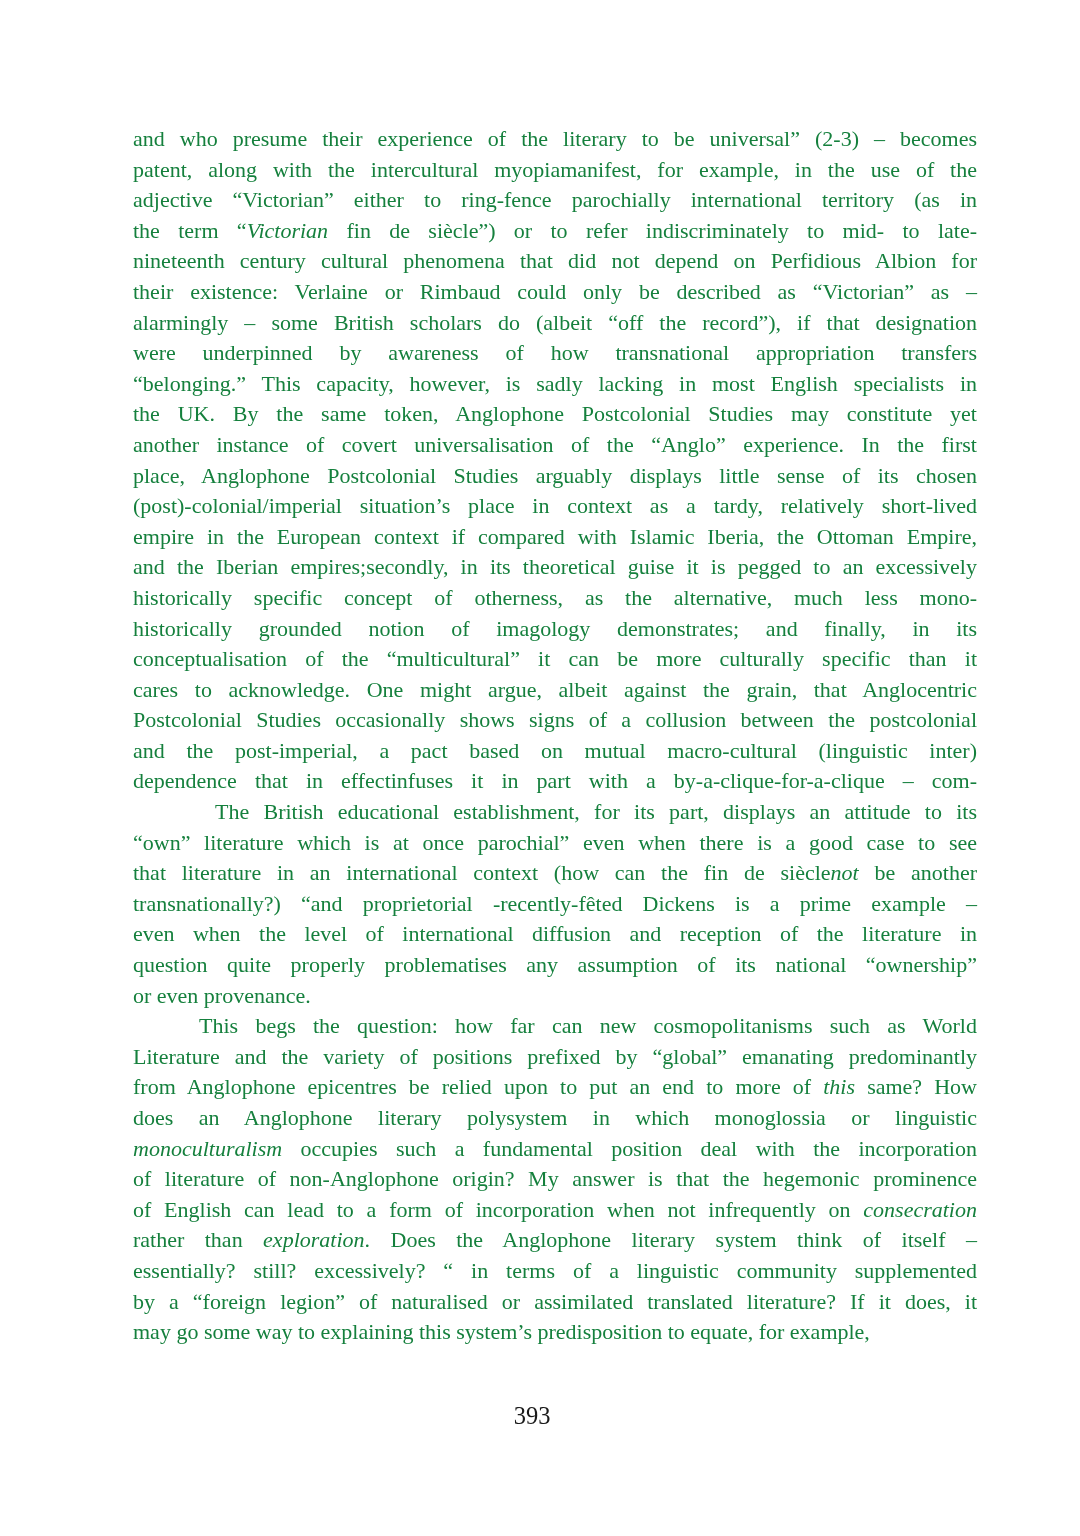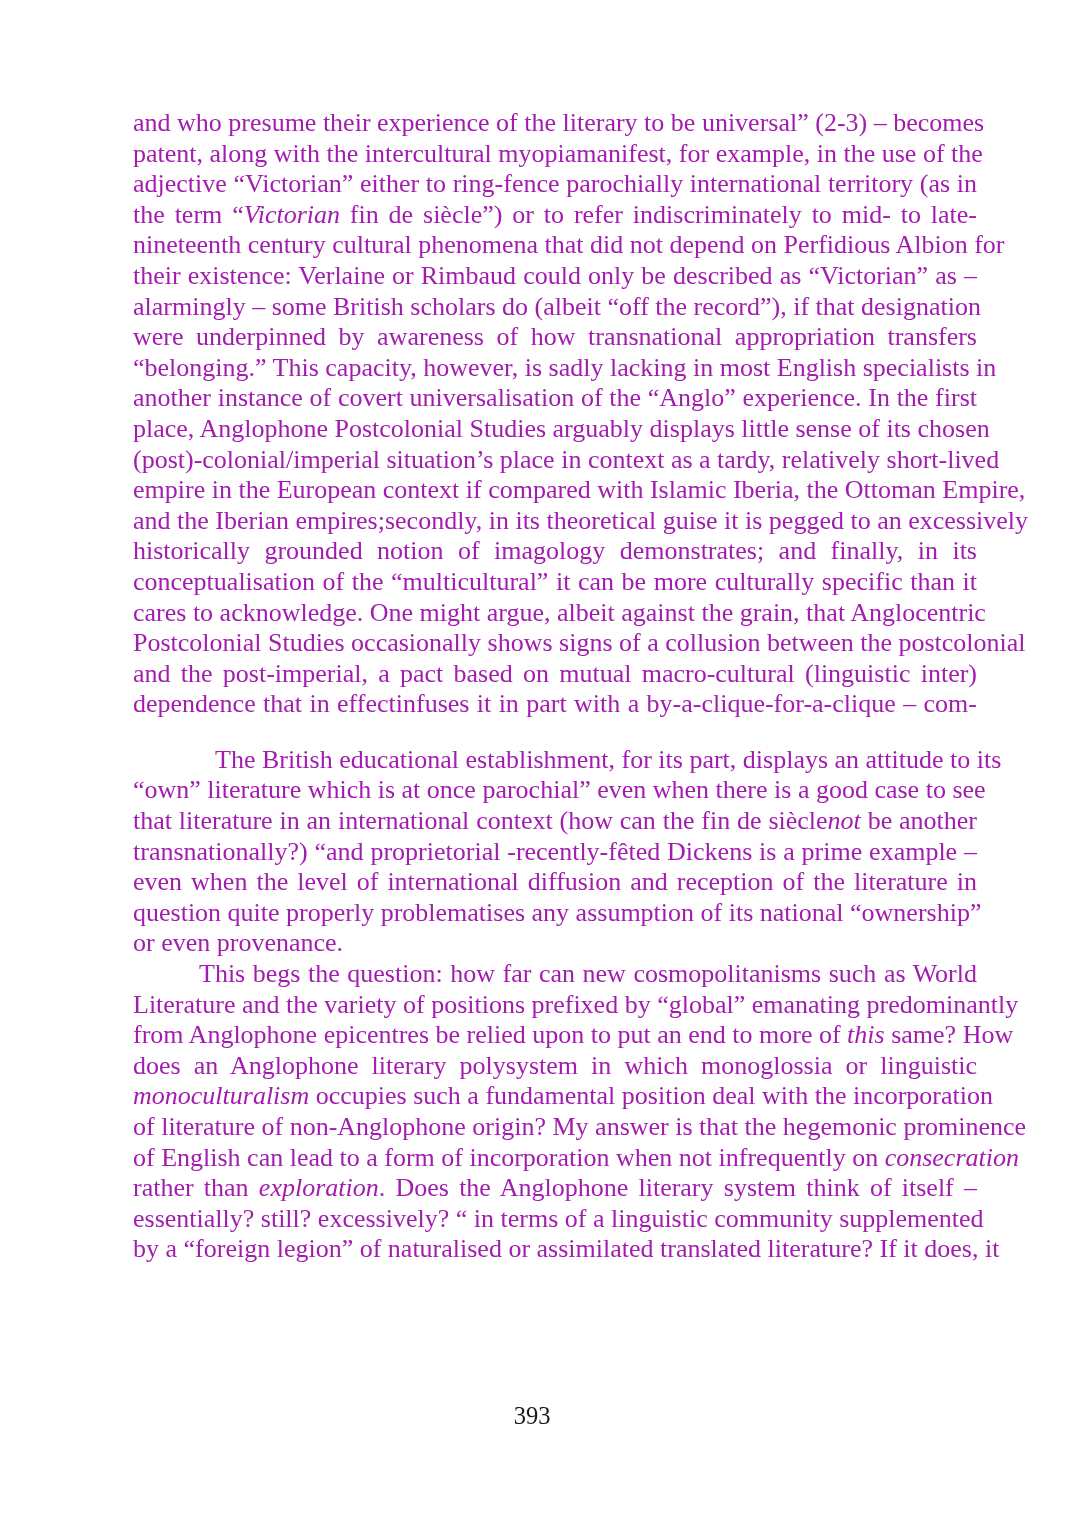--- a/index.html
+++ b/index.html
@@ -1,35 +1,35 @@
 <!DOCTYPE html>
 <html><head>
 <meta charset="utf-8">
 <style>
   html, body { margin: 0; padding: 0; background: #ffffff; }
   body { width: 1080px; height: 1536px; position: relative; overflow: hidden; }
   .page {
     position: absolute;
     left: 133px;
-    top: 108px;
+    top: 124px;
     width: 844px;
     font-family: "Liberation Serif", serif;
-    font-size: 26px;
-    color: #a21caf;
+    font-size: 22px;
+    color: #15803d;
   }
   .line {
     height: 30.6px;
     line-height: 30.6px;
     white-space: nowrap;
     text-align: justify;
     text-align-last: justify;
     overflow: visible;
   }
   .line.last { text-align-last: left; }
-  .line.indent-1 { padding-left: 82px; margin-top: 25px; }
+  .line.indent-1 { padding-left: 82px; }
   .line.indent-2 { padding-left: 66px; }
   .page-number {
     position: absolute;
     top: 1402px;
     left: 0;
     width: 1064px;
     text-align: center;
     font-family: "Liberation Serif", serif;
     font-size: 24.5px;
     color: #1a1a1a;
@@ -43,25 +43,27 @@
     <div>
       <div class="line"><span>and who presume their experience of the literary to be universal” (2-3) – becomes</span></div>
       <div class="line"><span>patent, along with the intercultural myopiamanifest, for example, in the use of the</span></div>
       <div class="line"><span>adjective “Victorian” either to ring-fence parochially international territory (as in</span></div>
       <div class="line"><span>the term “</span><i>Victorian</i><span> fin de siècle”) or to refer indiscriminately to mid- to late-</span></div>
       <div class="line"><span>nineteenth century cultural phenomena that did not depend on Perfidious Albion for</span></div>
       <div class="line"><span>their existence: Verlaine or Rimbaud could only be described as “Victorian” as –</span></div>
       <div class="line"><span>alarmingly – some British scholars do (albeit “off the record”), if that designation</span></div>
       <div class="line"><span>were underpinned by awareness of how transnational appropriation transfers</span></div>
       <div class="line"><span>“belonging.” This capacity, however, is sadly lacking in most English specialists in</span></div>
+      <div class="line"><span>the UK. By the same token, Anglophone Postcolonial Studies may constitute yet</span></div>
       <div class="line"><span>another instance of covert universalisation of the “Anglo” experience. In the first</span></div>
       <div class="line"><span>place,  Anglophone Postcolonial Studies arguably displays little sense of its chosen</span></div>
       <div class="line"><span>(post)-colonial/imperial situation’s place in context as a tardy, relatively short-lived</span></div>
       <div class="line"><span>empire in the European context if compared with Islamic Iberia, the Ottoman Empire,</span></div>
       <div class="line"><span>and the Iberian empires;secondly, in its theoretical guise it is pegged to an excessively</span></div>
+      <div class="line"><span>historically specific concept of otherness, as the alternative, much less mono-</span></div>
       <div class="line"><span>historically grounded notion of imagology demonstrates; and finally, in its</span></div>
       <div class="line"><span>conceptualisation of the “multicultural” it can be more culturally specific than it</span></div>
       <div class="line"><span>cares to acknowledge. One might argue, albeit against the grain, that Anglocentric</span></div>
       <div class="line"><span>Postcolonial Studies occasionally shows signs of a collusion between the postcolonial</span></div>
       <div class="line"><span>and the post-imperial, a pact based on mutual macro-cultural (linguistic inter)</span></div>
       <div class="line"><span>dependence that in effectinfuses it in part with a by-a-clique-for-a-clique – com-</span></div>
     </div>
     <div>
       <div class="line indent-1"><span>The British educational establishment, for its part, displays an attitude to its</span></div>
       <div class="line"><span>“own” literature which is at once parochial” even when there is a good case to see</span></div>
@@ -75,15 +77,16 @@
       <div class="line indent-2"><span>This begs the question: how far can new cosmopolitanisms such as World</span></div>
       <div class="line"><span>Literature and the variety of positions prefixed by “global” emanating predominantly</span></div>
       <div class="line"><span>from Anglophone epicentres be relied upon to put an end to more of </span><i>this</i><span> same? How</span></div>
       <div class="line"><span>does an Anglophone literary polysystem in which monoglossia or linguistic</span></div>
       <div class="line"><i>monoculturalism</i><span> occupies such a fundamental position deal with the incorporation</span></div>
       <div class="line"><span>of literature of non-Anglophone origin? My answer is that the hegemonic prominence</span></div>
       <div class="line"><span>of English can lead to a form of incorporation when not infrequently on </span><i>consecration</i></div>
       <div class="line"><span>rather than </span><i>exploration</i><span>. Does the Anglophone literary system think of itself –</span></div>
       <div class="line"><span>essentially? still? excessively? “ in terms of a linguistic community supplemented</span></div>
       <div class="line"><span>by a “foreign legion” of naturalised or assimilated translated literature? If it does, it</span></div>
+      <div class="line last"><span>may go some way to explaining this system’s predisposition to equate, for example,</span></div>
     </div>
   </div>
 <div class="page-number">393</div>
 
 </body></html>

